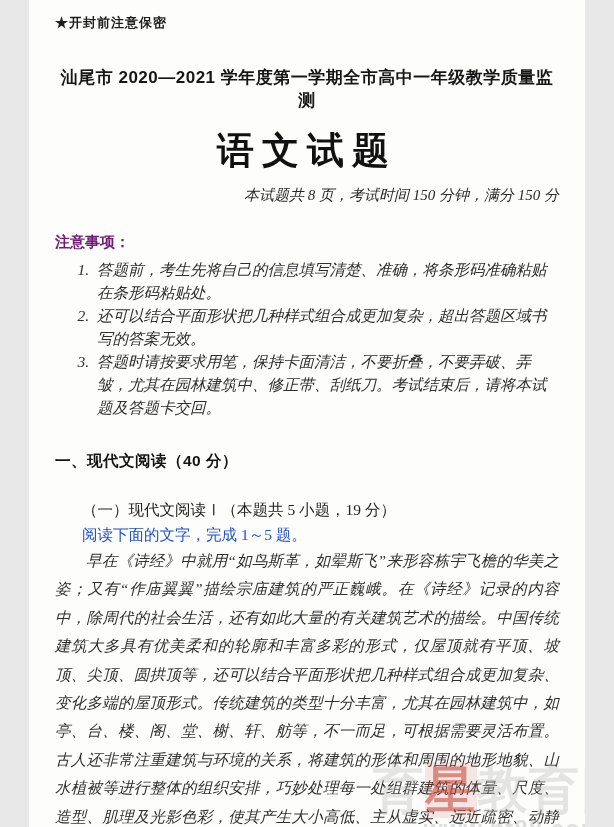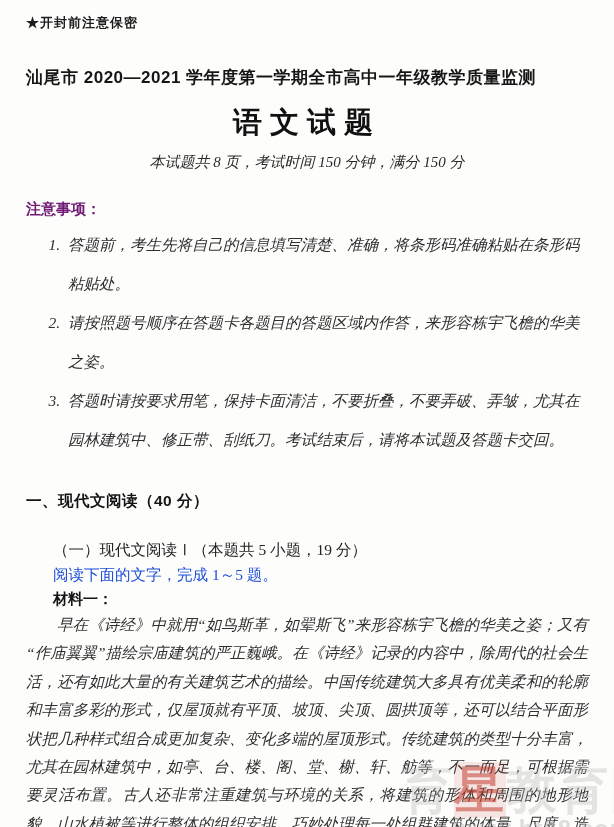--- a/index.html
+++ b/index.html
@@ -1,67 +1,68 @@
 <!DOCTYPE html>
 <html lang="zh"><head>
 <meta charset="utf-8">
 <style>
   html, body { margin: 0; padding: 0; background: #e8e8e8; }
   .page {
     position: relative;
-    width: 614px;
+    width: 556px;
     height: 827px;
     margin: 0 auto;
     background: #fdfdfc;
     overflow: hidden;
     box-sizing: border-box;
     padding: 10px 26px 0 26px;
     color: #262626;
     font-family: "Liberation Serif", serif;
   }
   .hei { font-family: "Liberation Sans", sans-serif; font-weight: 700; }
   .kai { font-family: "Liberation Serif", serif; font-style: italic; }
 
   .security-line {
     font-size: 13px;
     letter-spacing: 1px;
     color: #1d1d1d;
     margin-top: 4px;
   }
   .exam-header {
     margin-top: 34px;
+    text-align: center;
     font-size: 17px;
     letter-spacing: 0.5px;
     color: #161616;
   }
   .paper-title {
     margin-top: 14px;
     text-align: center;
-    font-size: 29px;
+    font-size: 37px;
     font-weight: 700;
     letter-spacing: 8px;
     color: #111;
     font-family: "Liberation Serif", serif;
   }
   .paper-meta {
     margin-top: 10px;
-    text-align: center;
+    text-align: right;
     font-size: 15px;
     color: #2a2a2a;
   }
   .notes-heading {
     margin-top: 28px;
     font-size: 15px;
     color: #701a75;
   }
   ol.notes-list {
     margin: 6px 0 0 0;
     padding-left: 38px;
     font-size: 15.5px;
-    line-height: 39px;
+    line-height: 23px;
     color: #2e2e2e;
   }
   ol.notes-list li { padding-left: 4px; margin: 0; }
   .section-heading {
     margin-top: 32px;
     font-size: 15.5px;
     color: #141414;
     letter-spacing: 0.5px;
   }
   .passage-subheading {
@@ -132,31 +133,30 @@
   <div class="exam-header hei">汕尾市 2020—2021 学年度第一学期全市高中一年级教学质量监测</div>
 
   <div class="paper-title">语文试题</div>
 
   <div class="paper-meta kai">本试题共 8 页，考试时间 150 分钟，满分 150 分</div>
 
   <div class="notes-heading hei">注意事项：</div>
 
   <ol class="notes-list kai">
     <li>答题前，考生先将自己的信息填写清楚、准确，将条形码准确粘贴在条形码粘贴处。</li>
-    <li>请按照题号顺序在答题卡各题目的答题区域内作答，来形容栋宇飞檐的华美之姿。</li>
+    <li>还可以结合平面形状把几种样式组合成更加复杂，超出答题区域书写的答案无效。</li>
     <li>答题时请按要求用笔，保持卡面清洁，不要折叠，不要弄破、弄皱，尤其在园林建筑中、修正带、刮纸刀。考试结束后，请将本试题及答题卡交回。</li>
   </ol>
 
   <div class="section-heading hei">一、现代文阅读（40 分）</div>
 
   <div class="passage-subheading">（一）现代文阅读Ⅰ（本题共 5 小题，19 分）</div>
 
   <div class="passage-instruction">阅读下面的文字，完成 1～5 题。</div>
 
-  <div class="material-label hei">材料一：</div>
 
   <div class="material-body kai">
     <p>早在《诗经》中就用“如鸟斯革，如翚斯飞”来形容栋宇飞檐的华美之姿；又有“作庙翼翼”描绘宗庙建筑的严正巍峨。在《诗经》记录的内容中，除周代的社会生活，还有如此大量的有关建筑艺术的描绘。中国传统建筑大多具有优美柔和的轮廓和丰富多彩的形式，仅屋顶就有平顶、坡顶、尖顶、圆拱顶等，还可以结合平面形状把几种样式组合成更加复杂、变化多端的屋顶形式。传统建筑的类型十分丰富，尤其在园林建筑中，如亭、台、楼、阁、堂、榭、轩、舫等，不一而足，可根据需要灵活布置。古人还非常注重建筑与环境的关系，将建筑的形体和周围的地形地貌、山水植被等进行整体的组织安排，巧妙处理每一处组群建筑的体量、尺度、造型、肌理及光影色彩，使其产生大小高低、主从虚实、远近疏密、动静阴阳等空间变化，从而给人以完美的视觉体验和心理感受。</p>
 
   </div>
 
   <div class="watermark">
     <div class="wm-brand"><span>育</span><span class="wm-accent">星</span><span>教育网</span></div>
     <div class="wm-url">www.ht88.com</div>
   </div>

